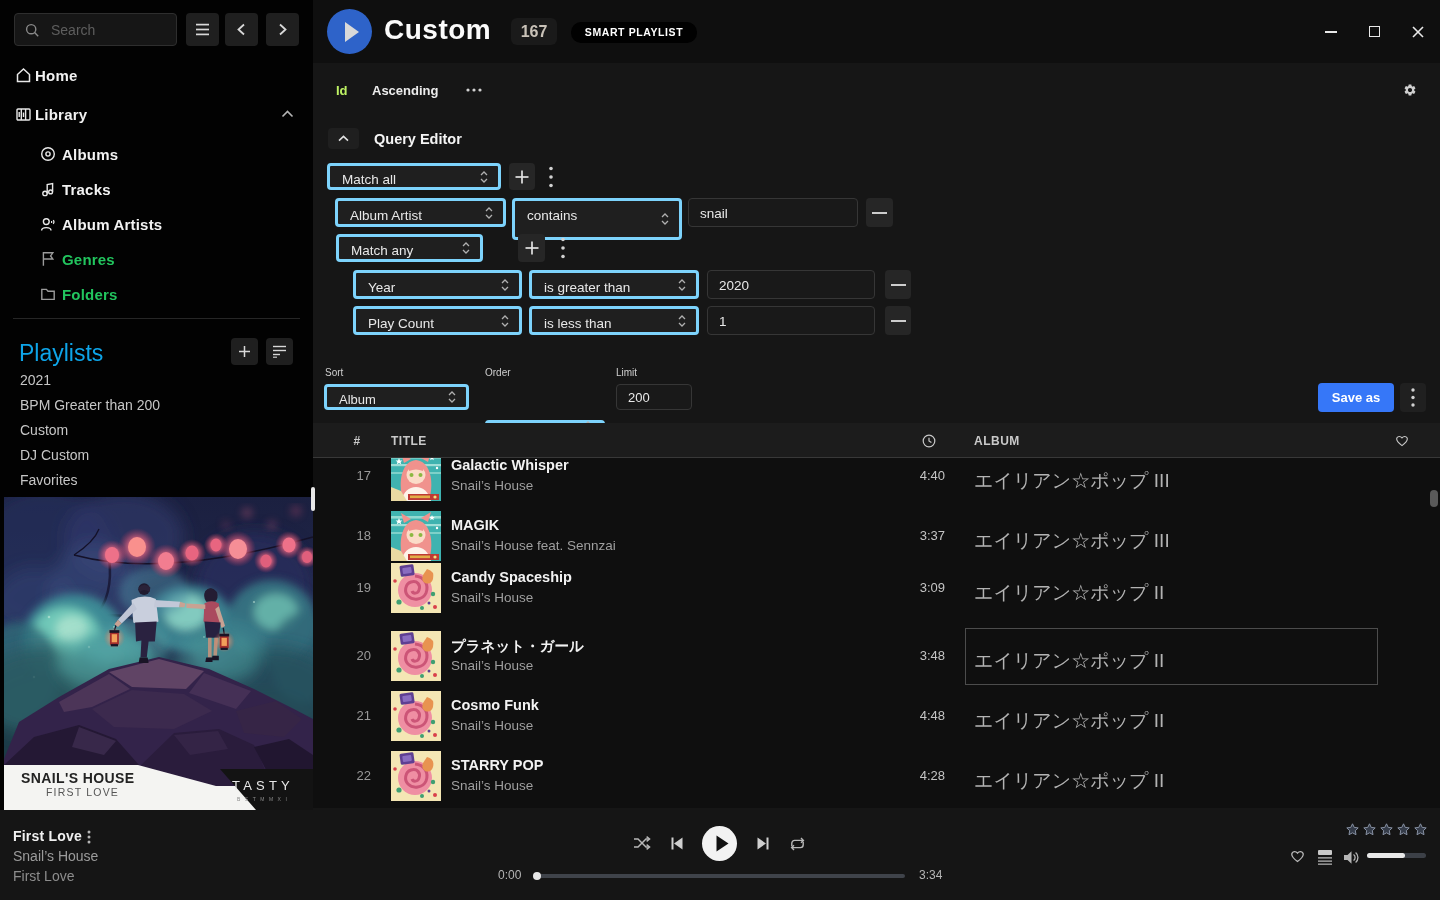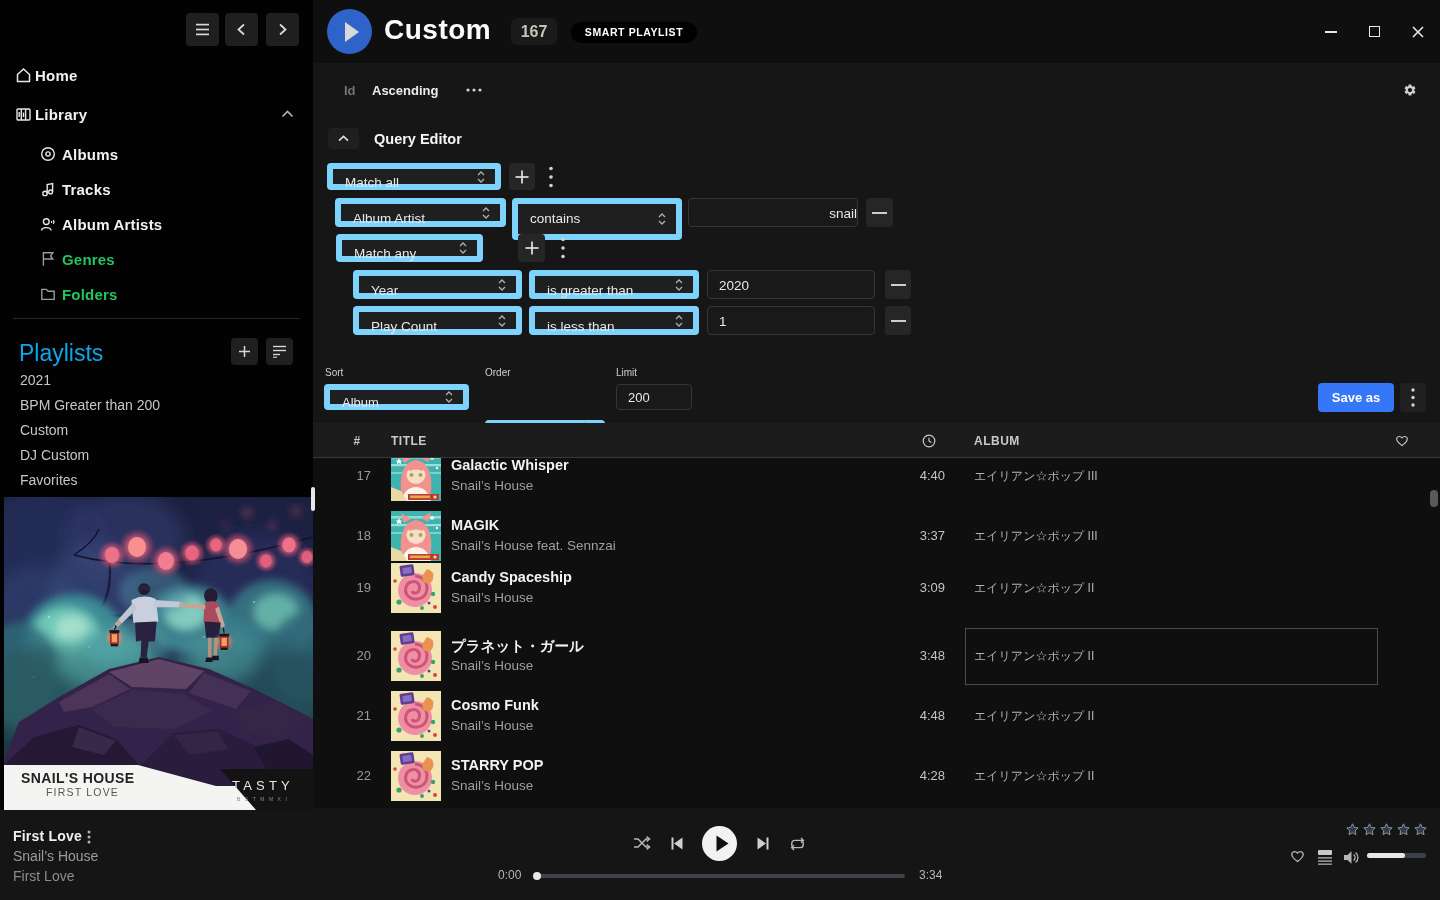--- a/index.html
+++ b/index.html
@@ -8,45 +8,52 @@
   .abs { position:absolute; }
   
   #sidebar { position:absolute; left:0; top:0; width:313px; height:810px; background:#020202; }
   .sbtn { position:absolute; width:33px; height:33px; top:13px; background:#1f1f1f; border-radius:4px; }
   .navtxt { font-size:15px; font-weight:700; color:#f2f2f2; letter-spacing:.2px; }
   .navdim { color:#22c55e; }
   .plitem { position:absolute; left:20px; font-size:14px; color:#c6c6c6; }
   
   #main { position:absolute; left:313px; top:0; width:1127px; height:810px; background:#161616; }
   #mhead { position:absolute; left:0; top:0; width:1127px; height:63px; background:#0f0f0f; }
-  .sel { position:absolute; background:#1f1f1f; border:6px solid #7dd3fc; border-radius:4px;
+  .sel { position:absolute; background:#1f1f1f; border:3px solid #7dd3fc; border-radius:4px;
      color:#e8e8e8; font-size:13.5px; line-height:27px; padding-left:12px; }
   .inp { position:absolute; background:#191919; border:1px solid #363636; border-radius:4px;
      color:#e8e8e8; font-size:13.5px; padding-left:11px; }
   .qbtn { position:absolute; background:#262626; border-radius:4px; }
   .updn { position:absolute; right:9px; top:50%; margin-top:-7px; width:10px; height:14px; }
   .lbl { position:absolute; font-size:10px; color:#cfcfcf; }
   
   #thead { position:absolute; left:0; top:423px; width:1127px; height:35px; background:#1c1c1c;
      border-bottom:1px solid #383838; color:#c9c9c9; font-size:12px; font-weight:700; letter-spacing:.5px; }
   #list { position:absolute; left:0; top:458px; width:1127px; height:350px; background:#0f0f0f; overflow:hidden; }
   .row { position:absolute; left:0; width:1127px; height:60px; }
   .rnum { position:absolute; width:60px; text-align:right; font-size:13px; color:#9a9a9a; top:22px; left:-2px; }
   .rart { position:absolute; left:78px; top:5px; width:50px; height:50px; overflow:hidden; }
   .rtitle { position:absolute; left:138px; top:11px; font-size:14.5px; font-weight:700; color:#f2f2f2; }
   .rartist { position:absolute; left:138px; top:32px; font-size:13.5px; color:#9f9f9f; }
   .rdur { position:absolute; left:552px; width:80px; top:22px; text-align:right; font-size:13px; color:#c4c4c4; }
-  .ralbum { position:absolute; left:661px; top:22px; font-size:12px; color:#b3b3b3; }
+  .ralbum { position:absolute; left:661px; top:22px; font-size:19px; color:#b3b3b3; }
   
   #player { position:absolute; left:0; top:810px; width:1440px; height:90px; background:#151515; }
 </style>
 </head>
 <body>
 <div id="sidebar">
 
+  <div class="abs" style="left:14px;top:13px;width:163px;height:33px;background:#161616;border:1px solid #2e2e2e;border-radius:4px;">
+    <svg class="abs" style="left:10px;top:9px;" width="15" height="15" viewBox="0 0 15 15" fill="none" stroke="#8a8a8a" stroke-width="1.4">
+        <circle cx="6.2" cy="6.2" r="4.6"></circle>
+        <line x1="9.6" y1="9.6" x2="13.2" y2="13.2"></line>
+      </svg>
+    <div class="abs" style="left:36px;top:8px;font-size:14px;color:#5e5e5e;">Search</div>
+  </div>
   <div class="sbtn" style="left:186px;">
     <svg class="abs" style="left:9px;top:10px;" width="15" height="13" viewBox="0 0 15 13" stroke="#d8d8d8" stroke-width="1.7">
         <line x1="1" y1="1.6" x2="14" y2="1.6"></line>
         <line x1="1" y1="6.5" x2="14" y2="6.5"></line>
         <line x1="1" y1="11.4" x2="14" y2="11.4"></line>
       </svg>
   </div>
   <div class="sbtn" style="left:225px;">
     <svg class="abs" style="left:11px;top:10px;" width="10" height="13" viewBox="0 0 10 13" fill="none" stroke="#d8d8d8" stroke-width="1.8">
         <polyline points="8,1.5 2.5,6.5 8,11.5"></polyline>
@@ -296,21 +303,21 @@
     <div class="abs" style="left:258px;top:22px;width:126px;height:21px;background:#010101;border-radius:10px;color:#fff;font-size:10.5px;font-weight:700;letter-spacing:.6px;text-align:center;line-height:21px;">SMART PLAYLIST</div>
 
     <div class="abs" style="left:1012px;top:31px;width:12px;height:2px;background:#e8e8e8;"></div>
     <div class="abs" style="left:1056px;top:26px;width:11px;height:11px;border:1.6px solid #e8e8e8;"></div>
     <svg class="abs" style="left:1099px;top:26px;" width="12" height="12" viewBox="0 0 12 12" stroke="#e8e8e8" stroke-width="1.6">
         <line x1="1" y1="1" x2="11" y2="11"></line>
         <line x1="11" y1="1" x2="1" y2="11"></line>
       </svg>
   </div>
 
-  <div class="abs" style="left:23px;top:83px;font-size:13px;font-weight:700;color:#737373;margin-left:8px;">Id</div>
+  <div class="abs" style="left:23px;top:83px;font-size:13px;font-weight:700;color:#bef264;">Id</div>
   <div class="abs" style="left:59px;top:83px;font-size:13px;font-weight:700;color:#ececec;">Ascending</div>
   <svg class="abs" style="left:153px;top:88px;" width="16" height="4" viewBox="0 0 16 4" fill="#d2d2d2">
       <circle cx="2" cy="2" r="1.6"></circle>
       <circle cx="8" cy="2" r="1.6"></circle>
       <circle cx="14" cy="2" r="1.6"></circle>
     </svg>
   <svg class="abs" style="left:1090px;top:83px;" width="14" height="14" viewBox="0 0 24 24" fill="#cfcfcf">
       <path d="M19.14,12.94c0.04-0.3,0.06-0.61,0.06-0.94c0-0.32-0.02-0.64-0.07-0.94l2.03-1.58c0.18-0.14,0.23-0.41,0.12-0.61l-1.92-3.32c-0.12-0.22-0.37-0.29-0.59-0.22l-2.39,0.96c-0.5-0.38-1.03-0.7-1.62-0.94L14.4,2.81c-0.04-0.24-0.24-0.41-0.48-0.41h-3.84c-0.24,0-0.43,0.17-0.47,0.41L9.25,5.35C8.66,5.59,8.12,5.92,7.63,6.29L5.24,5.33c-0.22-0.08-0.47,0-0.59,0.22L2.74,8.87C2.62,9.08,2.66,9.34,2.86,9.48l2.03,1.58C4.84,11.36,4.8,11.69,4.8,12s0.02,0.64,0.07,0.94l-2.03,1.58c-0.18,0.14-0.23,0.41-0.12,0.61l1.92,3.32c0.12,0.22,0.37,0.29,0.59,0.22l2.39-0.96c0.5,0.38,1.03,0.7,1.62,0.94l0.36,2.54c0.05,0.24,0.24,0.41,0.48,0.41h3.84c0.24,0,0.44-0.17,0.47-0.41l0.36-2.54c0.59-0.24,1.13-0.56,1.62-0.94l2.39,0.96c0.22,0.08,0.47,0,0.59-0.22l1.92-3.32c0.12-0.22,0.07-0.47-0.12-0.61L19.14,12.94z M12,15.6c-1.98,0-3.6-1.62-3.6-3.6s1.62-3.6,3.6-3.6s3.6,1.62,3.6,3.6S13.98,15.6,12,15.6z"></path>
     </svg>
 
@@ -341,21 +348,21 @@
   <div class="sel" style="left:22px;top:198px;width:171px;height:29px;line-height:29px;">Album Artist
     <svg class="updn" viewBox="0 0 10 14" fill="none" stroke="#b0b0b0" stroke-width="1.3">
         <polyline points="2,5 5,2 8,5"></polyline>
         <polyline points="2,9 5,12 8,9"></polyline>
       </svg></div>
   <div class="sel" style="left:199px;top:198px;width:170px;height:42px;line-height:29px;">contains
     <svg class="updn" viewBox="0 0 10 14" fill="none" stroke="#b0b0b0" stroke-width="1.3">
         <polyline points="2,5 5,2 8,5"></polyline>
         <polyline points="2,9 5,12 8,9"></polyline>
       </svg></div>
-  <div class="inp" style="left:375px;top:198px;width:170px;height:29px;line-height:29px;text-align:right;">snail</div>
+  <div class="inp" style="left:375px;top:198px;width:170px;height:29px;line-height:29px;">snail</div>
   <div class="qbtn" style="left:553px;top:198px;width:27px;height:29px;">
     <svg class="abs" style="left:6px;top:13.5px;" width="15" height="2" viewBox="0 0 15 2">
         <rect width="15" height="2" fill="#cdcdcd"></rect>
       </svg>
     </div>
 
   <div class="sel" style="left:23px;top:234px;width:147px;height:28px;line-height:28px;">Match any
     <svg class="updn" viewBox="0 0 10 14" fill="none" stroke="#b0b0b0" stroke-width="1.3">
         <polyline points="2,5 5,2 8,5"></polyline>
         <polyline points="2,9 5,12 8,9"></polyline>

